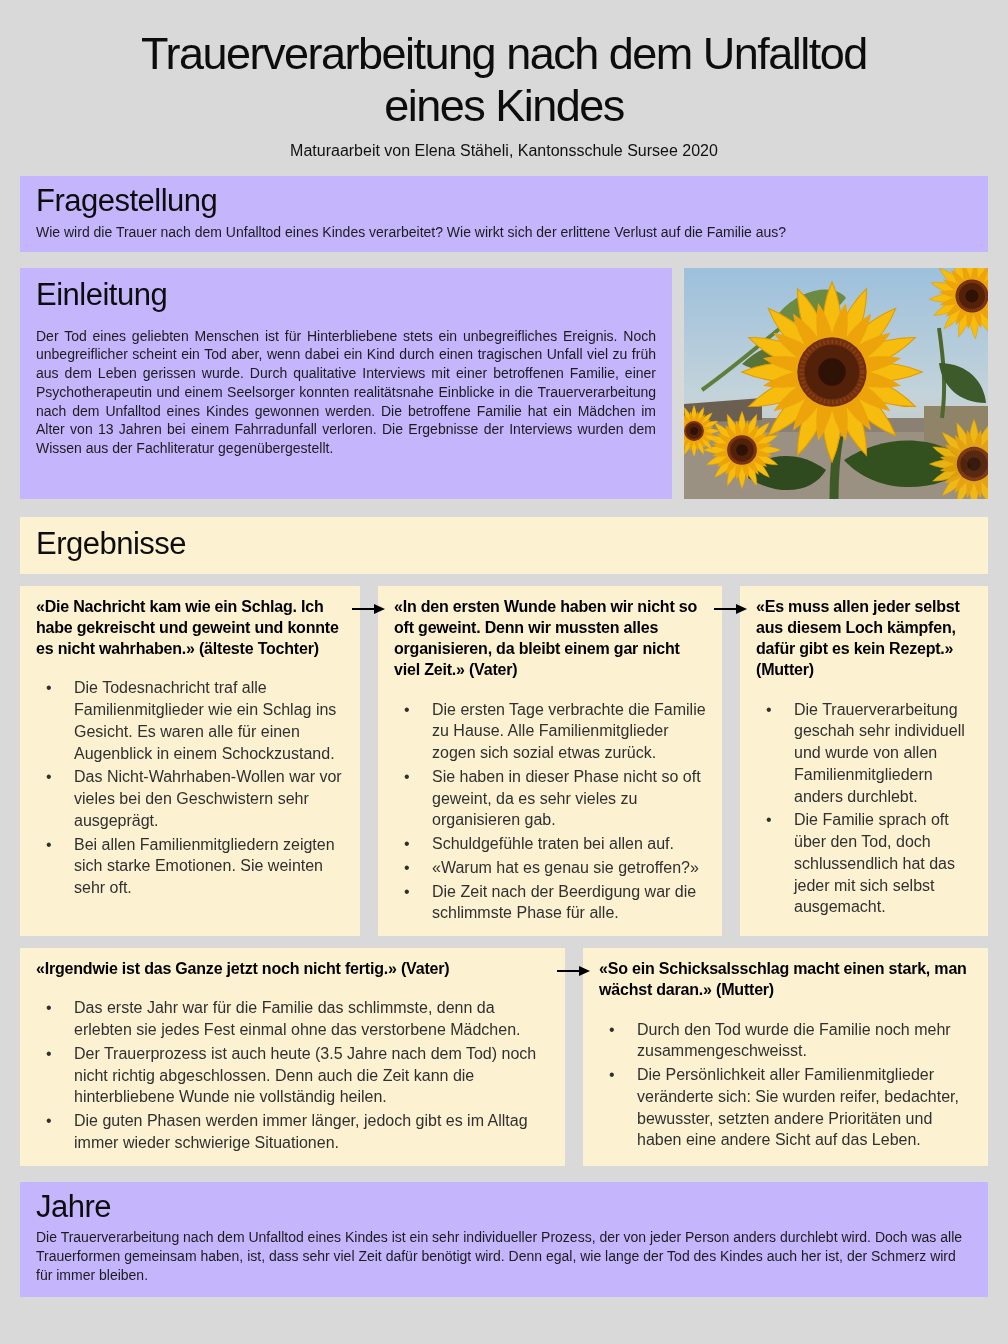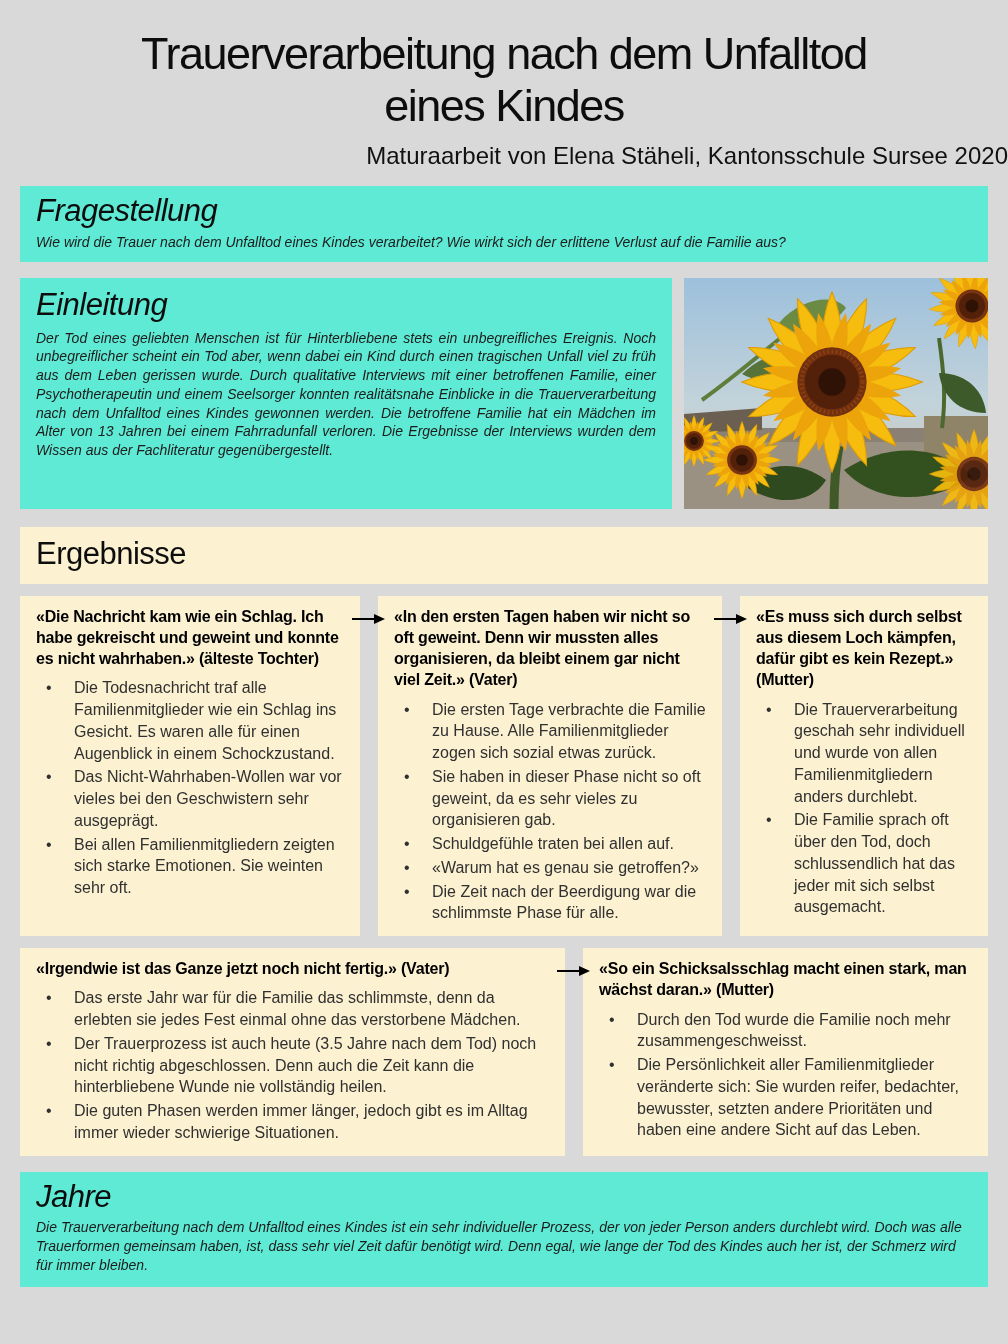--- a/index.html
+++ b/index.html
@@ -16,64 +16,64 @@
   
   .title {
     text-align: center;
     font-size: 45px;
     line-height: 1.16;
     font-weight: 500;
     letter-spacing: -1.5px;
     color: #0d0d0d;
   }
   .subtitle {
-    text-align: right;
-    font-size: 24px;
+    text-align: center;
+    font-size: 16px;
     margin-top: 10px;
     font-weight: 400;
     color: #111;
   }
 
   
   .section { margin: 0 20px; }
-  .blue  { background: #5eead4; font-style: italic; }
+  .blue  { background: #c4b5fd; }
   .cream { background: #fcf1d1; }
   h2.sec-head {
     font-size: 31px;
     font-weight: 400;
     letter-spacing: -0.5px;
     color: #0d0d0d;
     line-height: 1.25;
   }
   .body-text { font-size: 14px; line-height: 1.34; color: #1c1c1c; }
 
   .frag-box { margin-top: 16px; padding: 6px 16px 10px; }
   .frag-box p { margin-top: 2px; }
 
   .einleitung-row { display: flex; gap: 12px; margin: 16px 20px 0; }
   .einleitung-box { flex: 1 1 auto; padding: 8px 16px 10px; }
-  .einleitung-box p { margin-top: 4px; text-align: justify; }
+  .einleitung-box p { margin-top: 12px; text-align: justify; }
   .photo-wrap { flex: 0 0 304px; width: 304px; height: 231px; overflow: hidden; }
   .photo-wrap svg { display: block; }
 
   .ergebnisse-bar { margin-top: 18px; padding: 8px 16px 10px; }
 
   
   .grid { display: grid; gap: 18px; position: relative; margin: 12px 20px 0; }
   .row1 { grid-template-columns: 340px 344px 248px; }
   .row2 { grid-template-columns: 545px 405px; }
   .qbox { padding: 10px 16px 12px; }
   .quote {
     font-size: 16px;
     font-weight: 700;
     letter-spacing: -0.2px;
     line-height: 1.33;
     color: #000;
   }
-  ul.bullets { list-style: none; margin-top: 8px; }
+  ul.bullets { list-style: none; margin-top: 18px; }
   ul.bullets li {
     position: relative;
     padding-left: 38px;
     font-size: 16px;
     line-height: 1.36;
     color: #303030;
     margin-top: 2px;
   }
   ul.bullets li::before {
     content: "•";
@@ -175,31 +175,31 @@
   <div class="grid row1">
     <div class="cream qbox">
       <div class="quote">«Die Nachricht kam wie ein Schlag. Ich habe gekreischt und geweint und konnte es nicht wahrhaben.» (älteste Tochter)</div>
       <ul class="bullets">
         <li>Die Todesnachricht traf alle Familienmitglieder wie ein Schlag ins Gesicht. Es waren alle für einen Augenblick in einem Schockzustand.</li>
         <li>Das Nicht-Wahrhaben-Wollen war vor vieles bei den Geschwistern sehr ausgeprägt.</li>
         <li>Bei allen Familienmitgliedern zeigten sich starke Emotionen. Sie weinten sehr oft.</li>
       </ul>
     </div>
     <div class="cream qbox">
-      <div class="quote">«In den ersten Tagen haben wir nicht so oft geweint. Denn wir mussten alles organisieren, da bleibt einem gar nicht viel Zeit.» (Vater)</div>
+      <div class="quote">«In den ersten Wunde haben wir nicht so oft geweint. Denn wir mussten alles organisieren, da bleibt einem gar nicht viel Zeit.» (Vater)</div>
       <ul class="bullets">
         <li>Die ersten Tage verbrachte die Familie zu Hause. Alle Familienmitglieder zogen sich sozial etwas zurück.</li>
         <li>Sie haben in dieser Phase nicht so oft geweint, da es sehr vieles zu organisieren gab.</li>
         <li>Schuldgefühle traten bei allen auf.</li>
         <li>«Warum hat es genau sie getroffen?»</li>
         <li>Die Zeit nach der Beerdigung war die schlimmste Phase für alle.</li>
       </ul>
     </div>
     <div class="cream qbox">
-      <div class="quote">«Es muss sich durch selbst aus diesem Loch kämpfen, dafür gibt es kein Rezept.» (Mutter)</div>
+      <div class="quote">«Es muss allen jeder selbst aus diesem Loch kämpfen, dafür gibt es kein Rezept.» (Mutter)</div>
       <ul class="bullets">
         <li>Die Trauerverarbeitung geschah sehr individuell und wurde von allen Familienmitgliedern anders durchlebt.</li>
         <li>Die Familie sprach oft über den Tod, doch schlussendlich hat das jeder mit sich selbst ausgemacht.</li>
       </ul>
     </div>
     <svg class="gap-arrow" style="left:330px" width="36" height="14" aria-hidden="true">
       <line x1="2" y1="7" x2="25" y2="7" stroke="#000" stroke-width="2"></line>
       <polygon points="24,2 35,7 24,12" fill="#000"></polygon>
     </svg>
     <svg class="gap-arrow" style="left:692px" width="36" height="14" aria-hidden="true">

